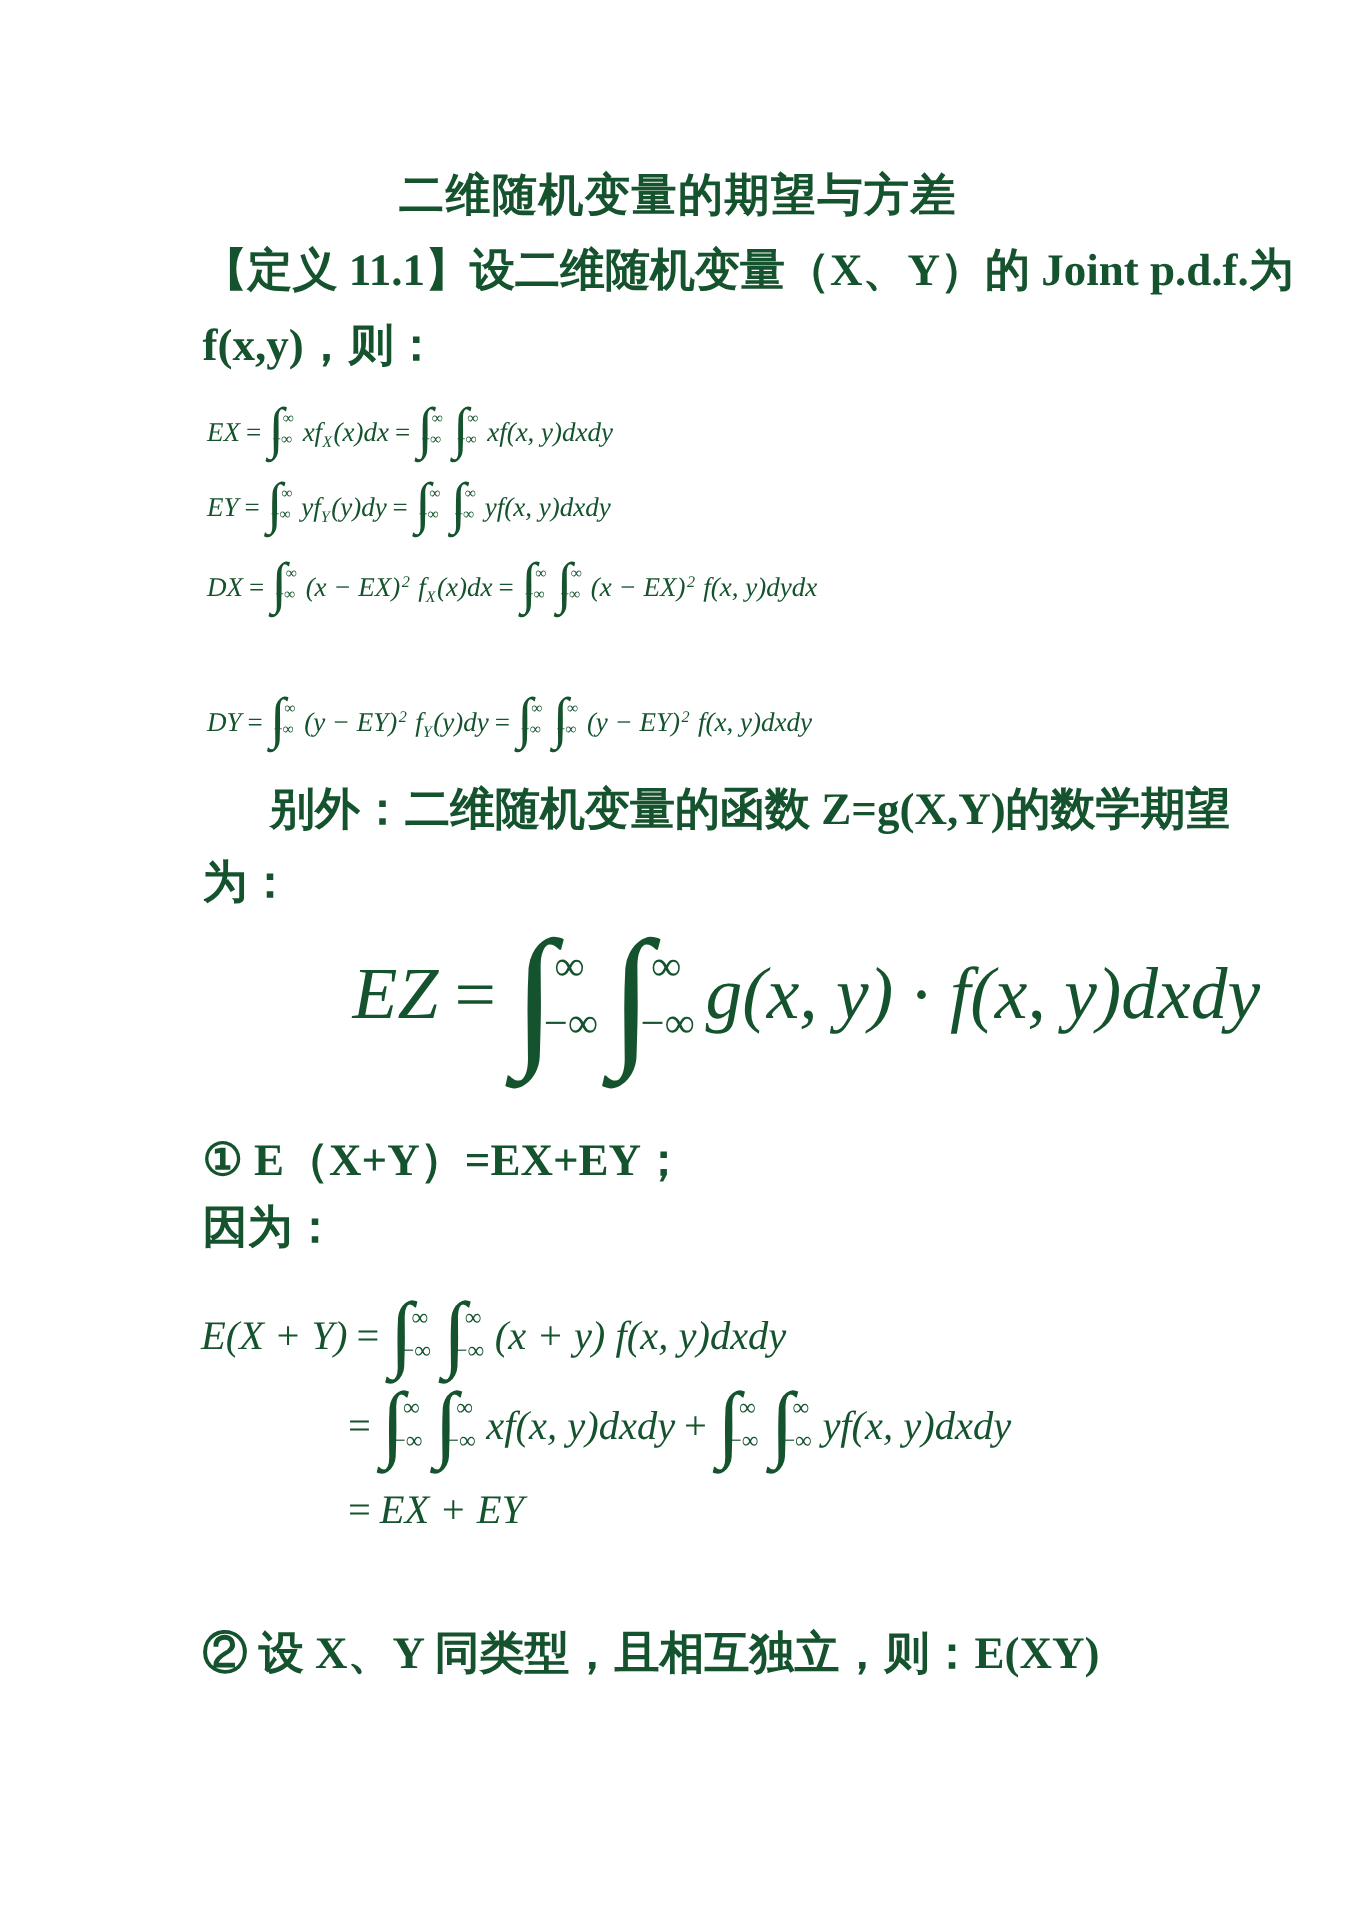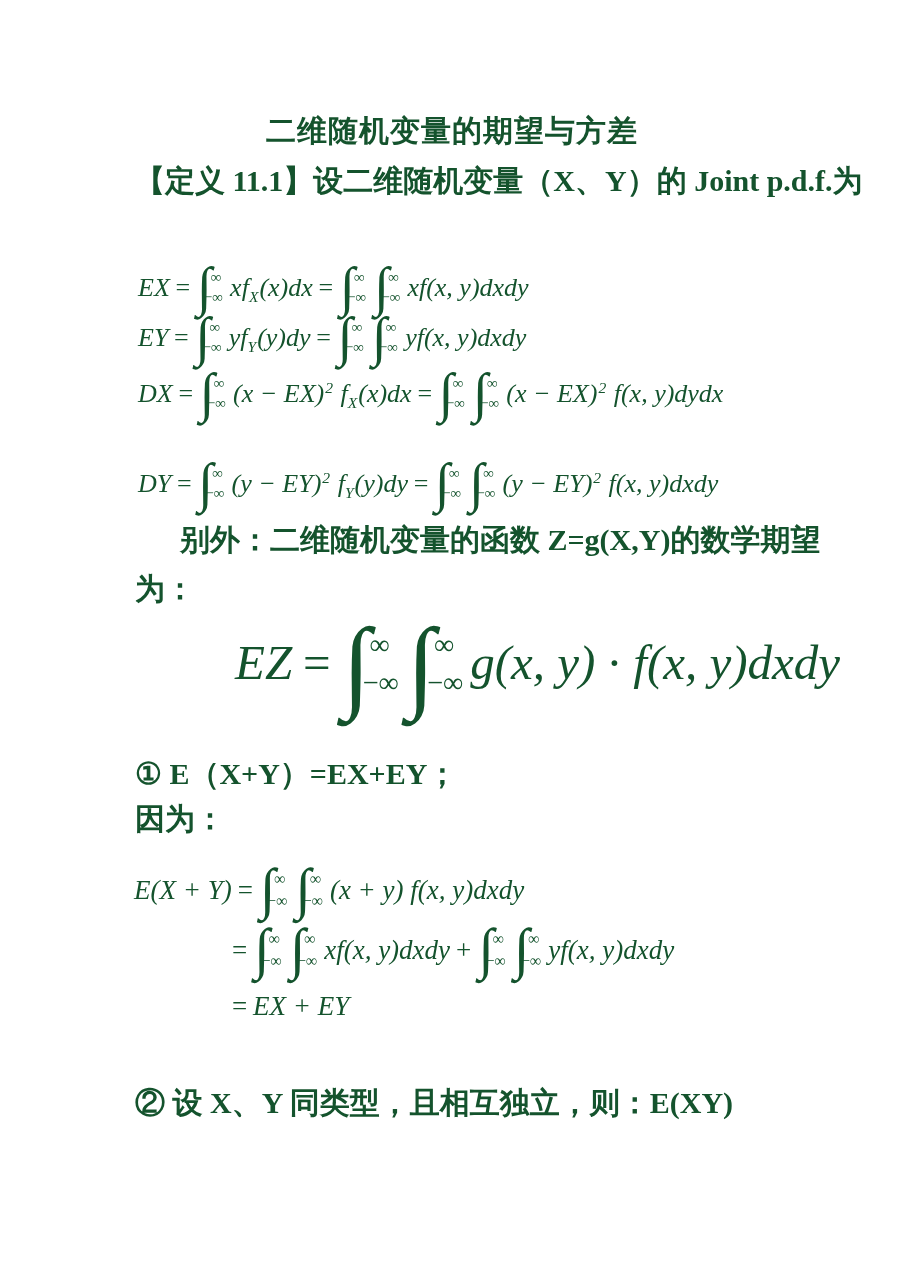--- a/index.html
+++ b/index.html
@@ -31,21 +31,21 @@
   .indented{ padding-left:45px; }
   
   .mline{
     position:absolute;
     white-space:nowrap;
     font-family:"Liberation Serif","DejaVu Serif",serif;
     font-style:italic;
     font-weight:400;
     display:block;
   }
-  .def-line{ font-size:26px; line-height:50px; left:138px; }
+  .def-line{ font-size:18px; line-height:50px; left:138px; }
   .big-line{ font-size:49px; line-height:72px; left:235px; }
   .der-line{ font-size:27px; line-height:56px; left:134px; }
   .der-indent{ margin-left:92px; }
   .mi{ font-style:italic; }
   .mo{ font-style:normal; padding:0 0.22em; }
   .msub{ font-size:0.6em; font-style:italic; vertical-align:-0.35em; margin-right:1px; }
   .msup{ font-size:0.6em; font-style:italic; vertical-align:0.6em; margin:0 1px; }
   .mint{
     display:inline-flex;
     align-items:center;
@@ -76,20 +76,21 @@
 </style>
 </head>
 <body>
 
 <div class="page">
 
   <div class="cn doc-title" style="top:114px;">二维随机变量的期望与方差</div>
 
   <div class="cn" style="top:164px;">【定义 11.1】设二维随机变量（X、Y）的 Joint p.d.f.为</div>
 
+  <div class="cn" style="top:214px;">f(x,y)，则：</div>
 
   <div>
     <div class="mline def-line" style="top:263px;"><span class="mi">EX</span><span class="mo">=</span><span class="mint">
           <span class="isign">∫</span>
           <span class="ilims">
             <span class="up">∞</span>
             <span class="lo">−∞</span>
           </span>
         </span><span class="mi">xf</span><span class="msub">X</span><span class="mi">(x)dx</span><span class="mo">=</span><span class="mint">
           <span class="isign">∫</span>

